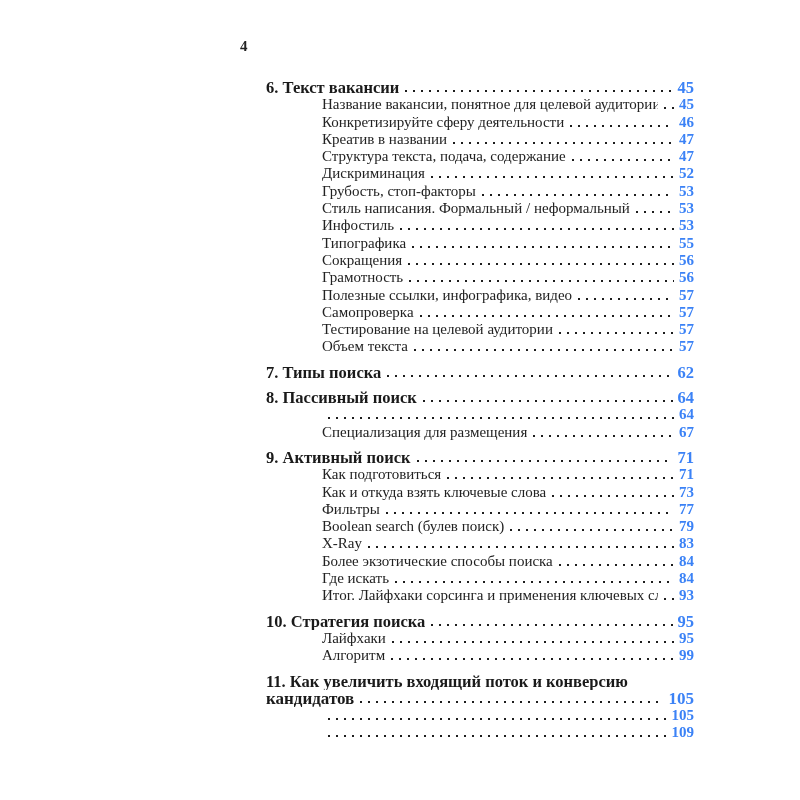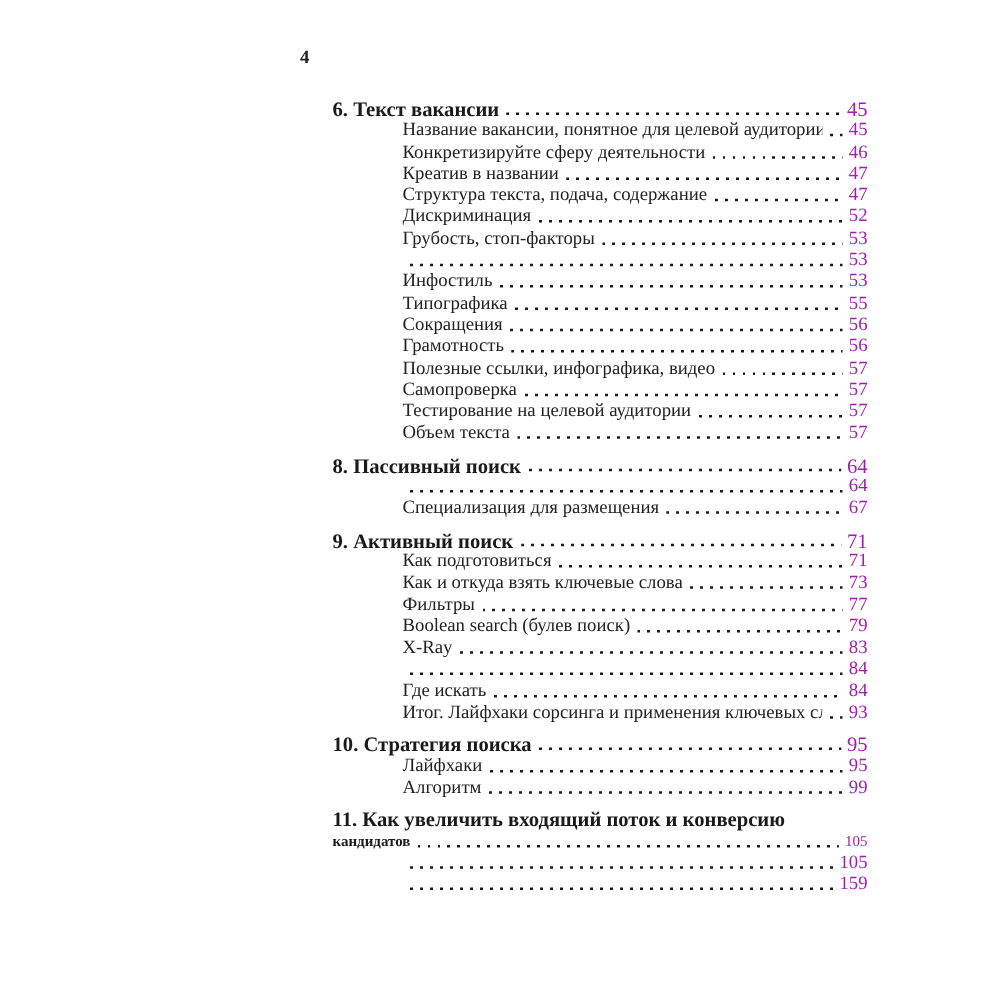--- a/index.html
+++ b/index.html
@@ -40,21 +40,21 @@
     white-space: nowrap;
   }
   .row.chapter {
     font-weight: bold;
     font-size: 16.5px;
     margin-top: 8px;
     color: #1a1a1a;
   }
   .row.chapter_cont {
     font-weight: bold;
-    font-size: 12px;
+    font-size: 17px;
     color: #1a1a1a;
     align-items: center;
   }
   .row.sub {
     padding-left: 56px;
   }
   .label {
     flex: 0 1 auto;
     overflow: hidden;
   }
@@ -63,22 +63,22 @@
     min-width: 10px;
     align-self: stretch;
     margin: 0 5px 0 6px;
     background-image: repeating-linear-gradient(to right, #1d1d1d 0 2.3px, transparent 2.3px 8px);
     background-size: 100% 2.3px;
     background-repeat: no-repeat;
     background-position: 0 calc(100% - 4px);
   }
   .pg {
     flex: 0 0 auto;
-    font-weight: normal;
-    color: #a21caf;
+    font-weight: bold;
+    color: #3b82f6;
   }
   .row.sub .pg { font-size: 15px; }
 </style>
 </head>
 <body>
 
 <div class="page">
   <div class="pagenum-top">4</div>
   <div class="toc" id="toc">
       <div class="row chapter">
@@ -110,20 +110,21 @@
         <span class="label">Дискриминация</span>
         <span class="leader"></span>
         <span class="pg">52</span>
       </div>
       <div class="row sub">
         <span class="label">Грубость, стоп-факторы</span>
         <span class="leader"></span>
         <span class="pg">53</span>
       </div>
       <div class="row sub">
+        <span class="label">Стиль написания. Формальный / неформальный</span>
         <span class="leader"></span>
         <span class="pg">53</span>
       </div>
       <div class="row sub">
         <span class="label">Инфостиль</span>
         <span class="leader"></span>
         <span class="pg">53</span>
       </div>
       <div class="row sub">
         <span class="label">Типографика</span>
@@ -154,20 +155,25 @@
         <span class="label">Тестирование на целевой аудитории</span>
         <span class="leader"></span>
         <span class="pg">57</span>
       </div>
       <div class="row sub">
         <span class="label">Объем текста</span>
         <span class="leader"></span>
         <span class="pg">57</span>
       </div>
       <div class="row chapter">
+        <span class="label">7. Типы поиска</span>
+        <span class="leader"></span>
+        <span class="pg">62</span>
+      </div>
+      <div class="row chapter">
         <span class="label">8. Пассивный поиск</span>
         <span class="leader"></span>
         <span class="pg">64</span>
       </div>
       <div class="row sub">
         <span class="leader"></span>
         <span class="pg">64</span>
       </div>
       <div class="row sub">
         <span class="label">Специализация для размещения</span>
@@ -198,20 +204,21 @@
         <span class="label">Boolean search (булев поиск)</span>
         <span class="leader"></span>
         <span class="pg">79</span>
       </div>
       <div class="row sub">
         <span class="label">X-Ray</span>
         <span class="leader"></span>
         <span class="pg">83</span>
       </div>
       <div class="row sub">
+        <span class="label">Более экзотические способы поиска</span>
         <span class="leader"></span>
         <span class="pg">84</span>
       </div>
       <div class="row sub">
         <span class="label">Где искать</span>
         <span class="leader"></span>
         <span class="pg">84</span>
       </div>
       <div class="row sub">
         <span class="label">Итог. Лайфхаки сорсинга и применения ключевых слов</span>
@@ -240,16 +247,16 @@
         <span class="label">кандидатов</span>
         <span class="leader"></span>
         <span class="pg">105</span>
       </div>
       <div class="row sub">
         <span class="leader"></span>
         <span class="pg">105</span>
       </div>
       <div class="row sub">
         <span class="leader"></span>
-        <span class="pg">159</span>
+        <span class="pg">109</span>
       </div>
     </div>
 </div>
 
 </body></html>

